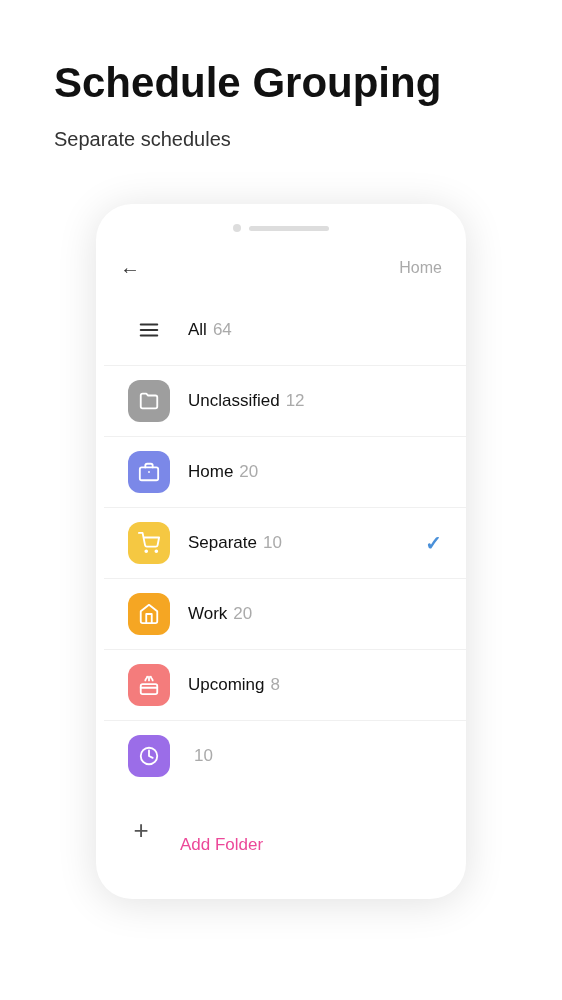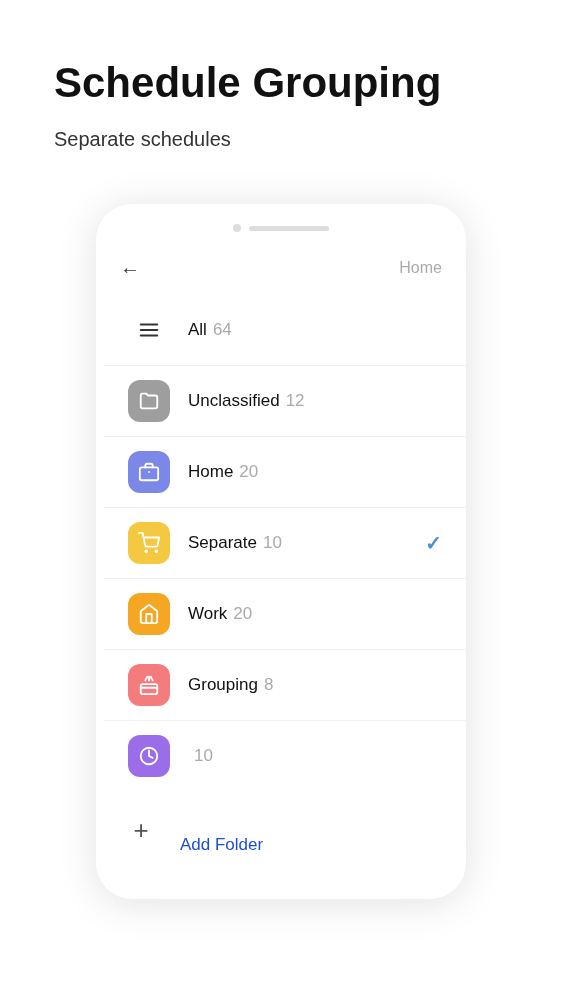--- a/index.html
+++ b/index.html
@@ -194,21 +194,21 @@
       justify-content: center;
       margin-right: 18px;
       font-size: 26px;
       color: #555555;
       font-weight: 300;
     }
 
     .add-label {
       font-size: 17px;
       font-weight: 500;
-      color: #1d4ed8;
+      color: #ec4899;
       margin-top: 30px;
     }
 
     
     .svg-icon {
       width: 22px;
       height: 22px;
     }
   </style>
 </head>
@@ -293,21 +293,21 @@
     </li>
 
     <li class="folder-item">
       <div class="folder-icon icon-birthday">
         <svg class="svg-icon" viewBox="0 0 24 24" fill="none" stroke="white" stroke-width="2" stroke-linecap="round" stroke-linejoin="round">
           <rect x="3" y="11" width="18" height="11" rx="2"></rect>
           <path d="M12 3v4M8 7c0-2 2-2 2-4M16 7c0-2-2-2-2-4"></path>
           <line x1="3" y1="15" x2="21" y2="15"></line>
         </svg>
       </div>
-      <span class="folder-name">Grouping</span>
+      <span class="folder-name">Upcoming</span>
       <span class="folder-count">8</span>
     </li>
 
     <li class="folder-item">
       <div class="folder-icon icon-upcoming">
         <svg class="svg-icon" viewBox="0 0 24 24" fill="none" stroke="white" stroke-width="2" stroke-linecap="round" stroke-linejoin="round">
           <circle cx="12" cy="12" r="9"></circle>
           <polyline points="12,6 12,12 16,14"></polyline>
         </svg>
       </div>

